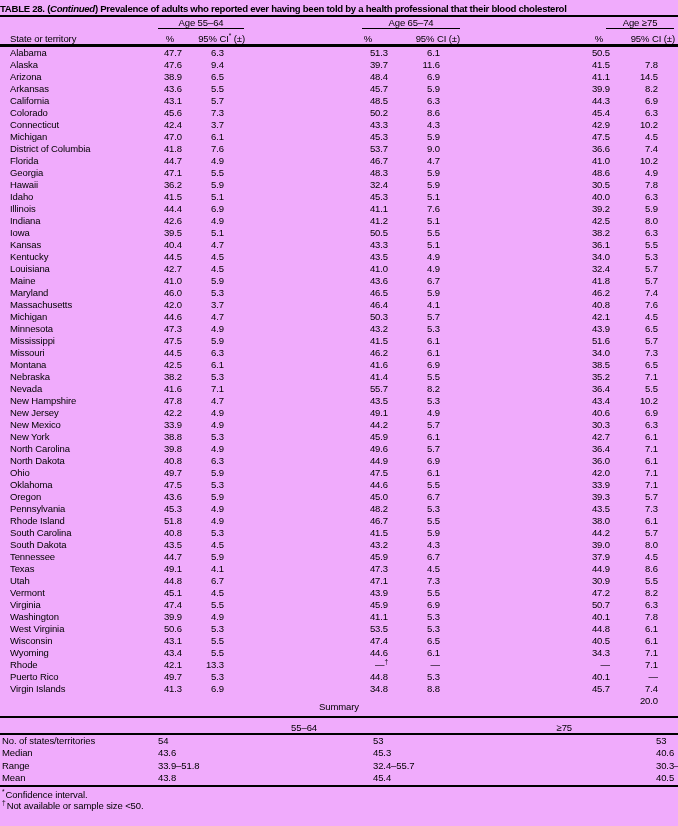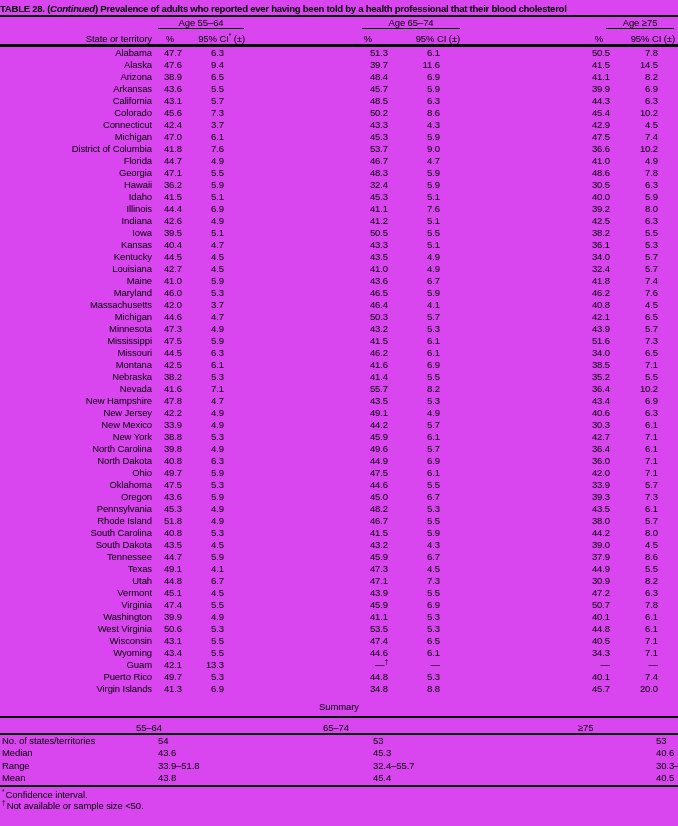--- a/index.html
+++ b/index.html
@@ -1,18 +1,18 @@
 <!DOCTYPE html>
 <html><head>
 <meta charset="utf-8">
 <style>
   * { margin:0; padding:0; box-sizing:border-box; }
   html,body { background:#fff; }
   .page {
-    width:678px; height:826px; background:#d946ef; color:#000;
+    width:678px; height:826px; background:#f0abfc; color:#000;
     font-family:"Liberation Sans","DejaVu Sans",sans-serif;
     font-size:9.5px; letter-spacing:-0.1px; position:relative; overflow:hidden;
   }
   .title { font-weight:bold; font-size:9.6px; letter-spacing:-0.28px; line-height:13px; padding-top:2px; }
   .title .t-line { white-space:nowrap; overflow:hidden; }
   .t-italic { font-style:italic; }
   .rule { background:#000; width:678px; }
   .rule-1  { height:1.5px; }
   .rule-2  { height:2px; }
   .rule-3  { height:2.6px; }
@@ -22,37 +22,37 @@
   .gh { position:absolute; bottom:2px; text-align:center; border-bottom:1px solid #000;
         white-space:nowrap; font-size:9.5px; padding-bottom:0.5px; }
   .gh1 { left:158px; width:86px; }
   .gh2 { left:362px; width:98px; }
   .gh3 { left:606px; width:68px; }
 
   
   .tgrid { display:grid; grid-template-columns:152px 30px 63px 143px 72px 150px 68px; }
   .colhead { height:13px; align-items:end; }
   .colhead > div { white-space:nowrap; }
-  .cell-state { padding-left:2px; white-space:nowrap; overflow:hidden;text-align:right; }
+  .cell-state { padding-left:10px; white-space:nowrap; overflow:hidden; }
   .num { text-align:right; white-space:nowrap; }
   .pad-ci1 { padding-right:21px; }
   .pad-ci2 { padding-right:20px; }
-  .pad-ci3 { padding-right:20px; }
+  .pad-ci3 { padding-right:20px;margin-top:12px; }
   .h-pct1 { padding-right:8px; }
   .h-pct2 { padding-right:16px; }
   .h-pct3 { padding-right:7px; }
   .h-ci3  { padding-right:3px; }
 
   .rows .tgrid { height:12px; line-height:12px; }
 
   
   .summary-title { text-align:center; padding:5px 0 3px; line-height:13px; }
   .sgrid { display:grid; grid-template-columns:130px 187px 255px 106px; }
   .sheadrow { height:14.5px; align-items:end; }
-  .sheadrow > div { padding-left:6px; white-space:nowrap; }
+  .sheadrow > div { padding-left:6px; white-space:nowrap;text-align:right; }
   .srow { height:12.5px; line-height:12.5px;gap:28px; }
   .srow .s-label { padding-left:2px; white-space:nowrap; }
   .srow .s-val { white-space:nowrap; }
 
   sup { font-size:6.5px; vertical-align:super; line-height:0; letter-spacing:0; }
 
   .footnotes { padding:2px 0 0 2px; }
   .foot-line { line-height:11px; white-space:nowrap; }
   .foot-line sup { margin-right:1px; }
 </style>
@@ -537,21 +537,21 @@
       <div class="tgrid">
       <div class="cell-state">Wyoming</div>
       <div class="num supify">43.4</div>
       <div class="num pad-ci1 supify">5.5</div>
       <div class="num supify">44.6</div>
       <div class="num pad-ci2 supify">6.1</div>
       <div class="num supify">34.3</div>
       <div class="num pad-ci3 supify">7.1</div>
     </div>
       <div class="tgrid">
-      <div class="cell-state">Guam</div>
+      <div class="cell-state">Rhode</div>
       <div class="num supify">42.1</div>
       <div class="num pad-ci1 supify">13.3</div>
       <div class="num supify">—<sup>†</sup></div>
       <div class="num pad-ci2 supify">—</div>
       <div class="num supify">—</div>
       <div class="num pad-ci3 supify">—</div>
     </div>
       <div class="tgrid">
       <div class="cell-state">Puerto Rico</div>
       <div class="num supify">49.7</div>
@@ -571,21 +571,20 @@
       <div class="num pad-ci3 supify">20.0</div>
     </div>
     </div>
 
   <div class="summary-title">Summary</div>
   <div class="rule rule-3"></div>
 
   <div class="sgrid sheadrow">
     <div></div>
     <div>55–64</div>
-    <div>65–74</div>
     <div>≥75</div>
   </div>
   <div class="rule rule-2"></div>
 
   <div class="summary-rows">
       <div class="sgrid srow">
       <div class="s-label">No. of states/territories</div>
       <div class="s-val">54</div>
       <div class="s-val">53</div>
       <div class="s-val">53</div>

